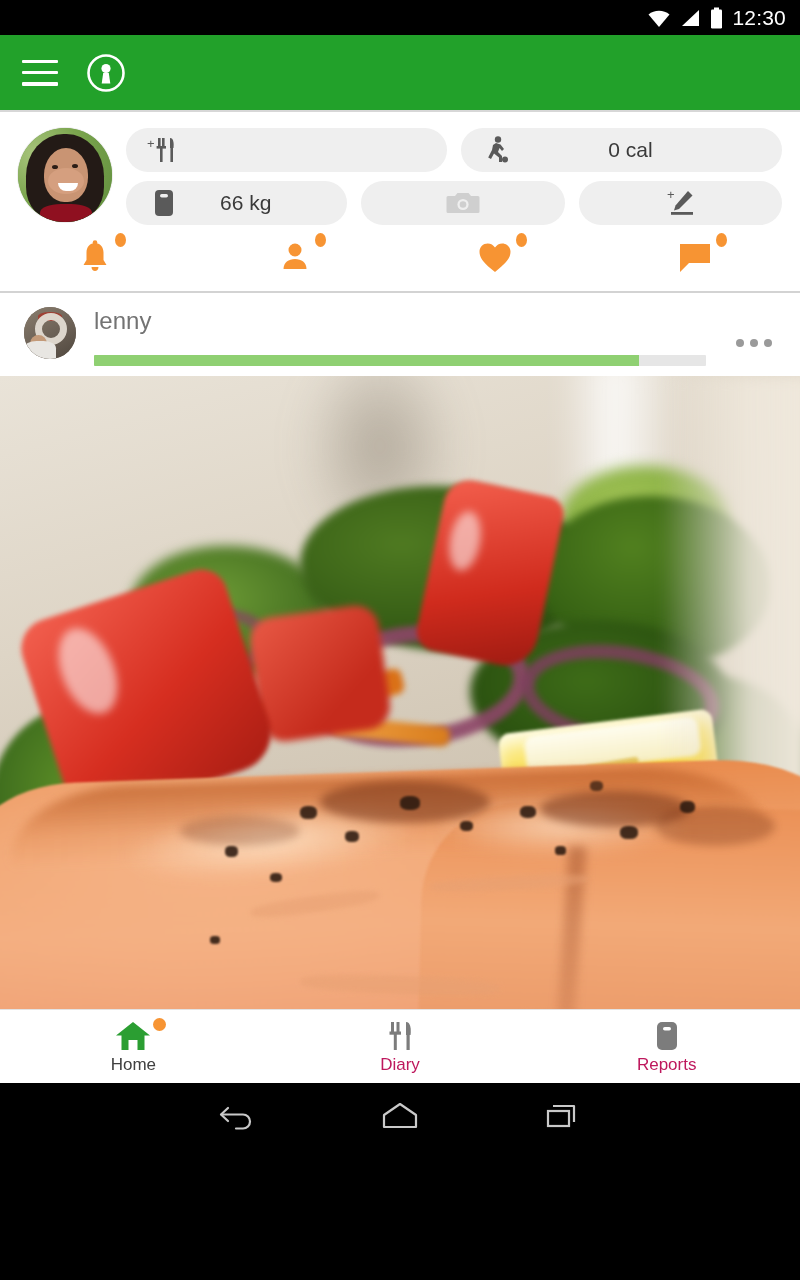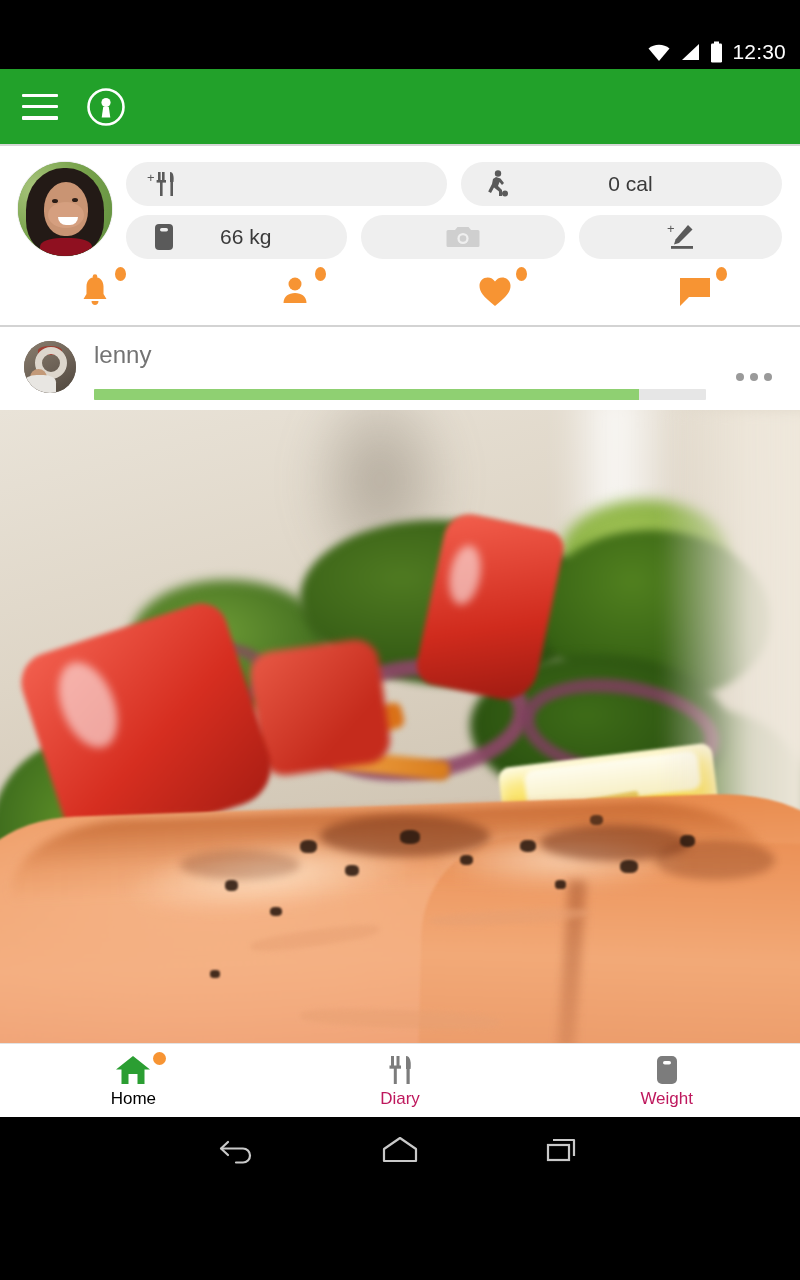--- a/index.html
+++ b/index.html
@@ -2,21 +2,21 @@
 <html><head>
 <meta charset="utf-8">
 <style>
   * { margin:0; padding:0; box-sizing:border-box; }
   html,body {
     width:800px; height:1280px;
     background:#000;
     font-family:"Liberation Sans", sans-serif;
     overflow:hidden;
   }
-  .screen { position:relative; width:800px; height:1148px; background:#fff;margin-top:34px; }
+  .screen { position:relative; width:800px; height:1148px; background:#fff; }
 
   
   .statusbar {
     height:35px; background:#000; display:flex; align-items:center;
     justify-content:flex-end; padding-right:14px; gap:9px;
   }
   .sb-icons { display:flex; align-items:center; gap:9px; }
   .sb-time { color:#fff; font-size:21px; letter-spacing:0.2px; }
 
   
@@ -213,21 +213,21 @@
   .plate-right { right:-10px; top:0; width:150px; height:420px;
       background:linear-gradient(90deg, rgba(230,222,208,0) 0%, rgba(238,231,219,.9) 60%, #efe8dc 100%);
       filter:blur(7px); }
 
   
   .bottomnav { position:absolute; left:0; bottom:65px; width:800px; height:74px;
     background:#fff; display:flex; border-top:1px solid #e3e3e3; }
   .navitem { flex:1; display:flex; flex-direction:column; align-items:center;
     justify-content:center; gap:3px; cursor:pointer; position:relative; }
   .navitem .lbl { font-size:17px; color:#be185d; }
-  .navitem.active .lbl { color:#000000; }
+  .navitem.active .lbl { color:#404040; }
   .nav-ico { height:34px; display:flex; align-items:flex-end; position:relative; }
   .nav-dot { position:absolute; width:13px; height:13px; border-radius:50%;
     background:#F79433; right:-14px; top:0px; }
 
   
   .androidnav { position:absolute; left:0; bottom:0; width:800px; height:65px;
     background:#000; display:flex; align-items:center; justify-content:center; gap:120px; }
   .androidnav div { cursor:pointer; display:flex; align-items:center; justify-content:center; }
 </style>
 </head>
@@ -496,21 +496,21 @@
     </div>
 
 
     <div class="navitem">
       <div class="nav-ico">
         <svg width="30" height="32" viewBox="0 0 30 32">
           <rect x="5" y="2" width="20" height="28" rx="5" fill="#7c7c7c"></rect>
           <rect x="11" y="7" width="8" height="3.6" rx="1.8" fill="#fff"></rect>
         </svg>
       </div>
-      <div class="lbl">Weight</div>
+      <div class="lbl">Reports</div>
     </div>
   </div>
 
   <div class="androidnav">
     <div>
       <svg width="42" height="34" viewBox="0 0 42 34">
         <path d="M12 9 L5 15.5 L12 22" fill="none" stroke="#c9c9c9" stroke-width="2.2" stroke-linecap="round" stroke-linejoin="round"></path>
         <path d="M5.5 15.5 H27 A7 7 0 0 1 27 29.5 H20" fill="none" stroke="#c9c9c9" stroke-width="2.2" stroke-linecap="round"></path>
       </svg>
     </div>

